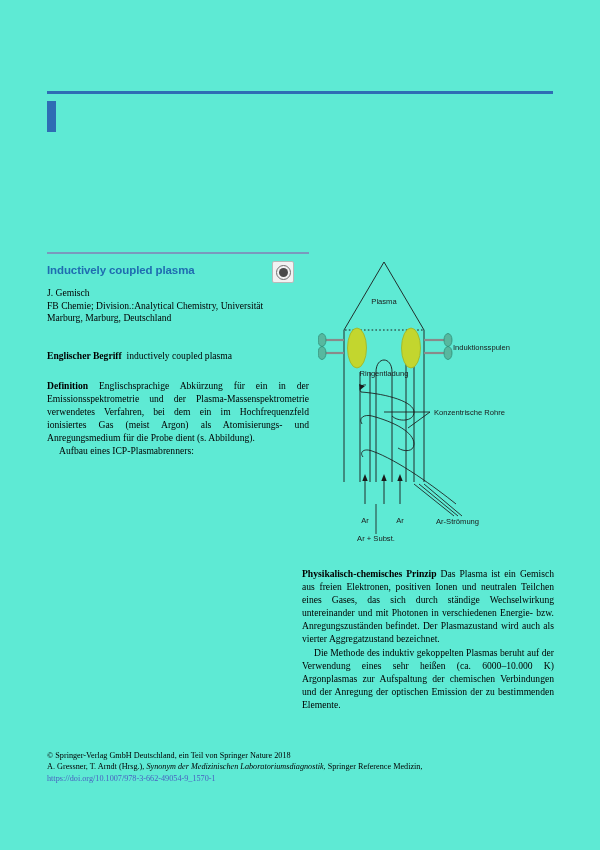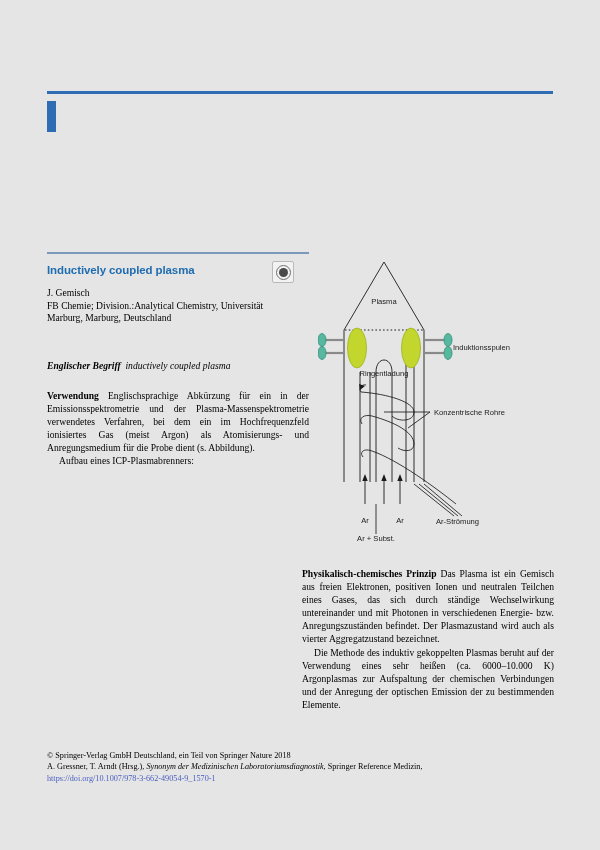--- a/index.html
+++ b/index.html
@@ -12,21 +12,21 @@
     height: 850px;
     position: relative;
     font-family: "Liberation Serif", serif;
     color: #000000;
     overflow: hidden;
   }
 
   .page {
     position: absolute;
     inset: 0;
-    background: #e5e5e5;
+    background: #5eead4;
   }
 
   
   .head-rule {
     position: absolute;
     left: 47px;
     top: 91px;
     width: 506px;
     height: 3px;
     background: #2e6db4;
@@ -105,21 +105,21 @@
 
   .meta-line {
     font-size: 9.6px;
     line-height: 13px;
     margin: 0;
   }
   .meta-line .lbl { font-weight: bold; }
   .meta-line .lnk { color: #3a4fb5; }
 
   .blk-syn { margin-top: 22px; }
-  .blk-eng { margin-top: 34px; font-style: italic; }
+  .blk-eng { margin-top: 24px; }
 
   .def-par {
     font-size: 9.6px;
     line-height: 13.1px;
     margin: 17px 0 0 0;
     text-align: justify;
     text-justify: inter-word;
     hyphens: manual;
   }
   .def-par .lbl { font-weight: bold; }
@@ -191,21 +191,21 @@
       <span class="ln">FB Chemie; Division.:Analytical Chemistry, Universität</span>
       <span class="ln">Marburg, Marburg, Deutschland</span>
     </p>
 
 
     <p class="meta-line blk-eng">
       <span class="lbl">Englischer Begriff</span><span>&nbsp; </span><span>inductively coupled plasma</span>
     </p>
 
     <p class="def-par">
-      <span class="lbl">Verwendung</span><span> </span><span>Englischsprachige Abkürzung für ein in der Emissionsspektrometrie und der Plasma-Massenspektrometrie verwendetes Verfahren, bei dem ein im Hochfrequenzfeld ionisiertes Gas (meist Argon) als Atomisierungs- und Anregungsmedium für die Probe dient (s. Abbildung).</span>
+      <span class="lbl">Definition</span><span> </span><span>Englischsprachige Abkürzung für ein in der Emissionsspektrometrie und der Plasma-Massenspektrometrie verwendetes Verfahren, bei dem ein im Hochfrequenzfeld ionisiertes Gas (meist Argon) als Atomisierungs- und Anregungsmedium für die Probe dient (s. Abbildung).</span>
     </p>
 
     <p class="par-indent">Aufbau eines ICP-Plasmabrenners:</p>
   </div>
 
   <div class="crossmark">
     <span class="ring">
       <span class="dot"></span>
     </span>
   </div>

